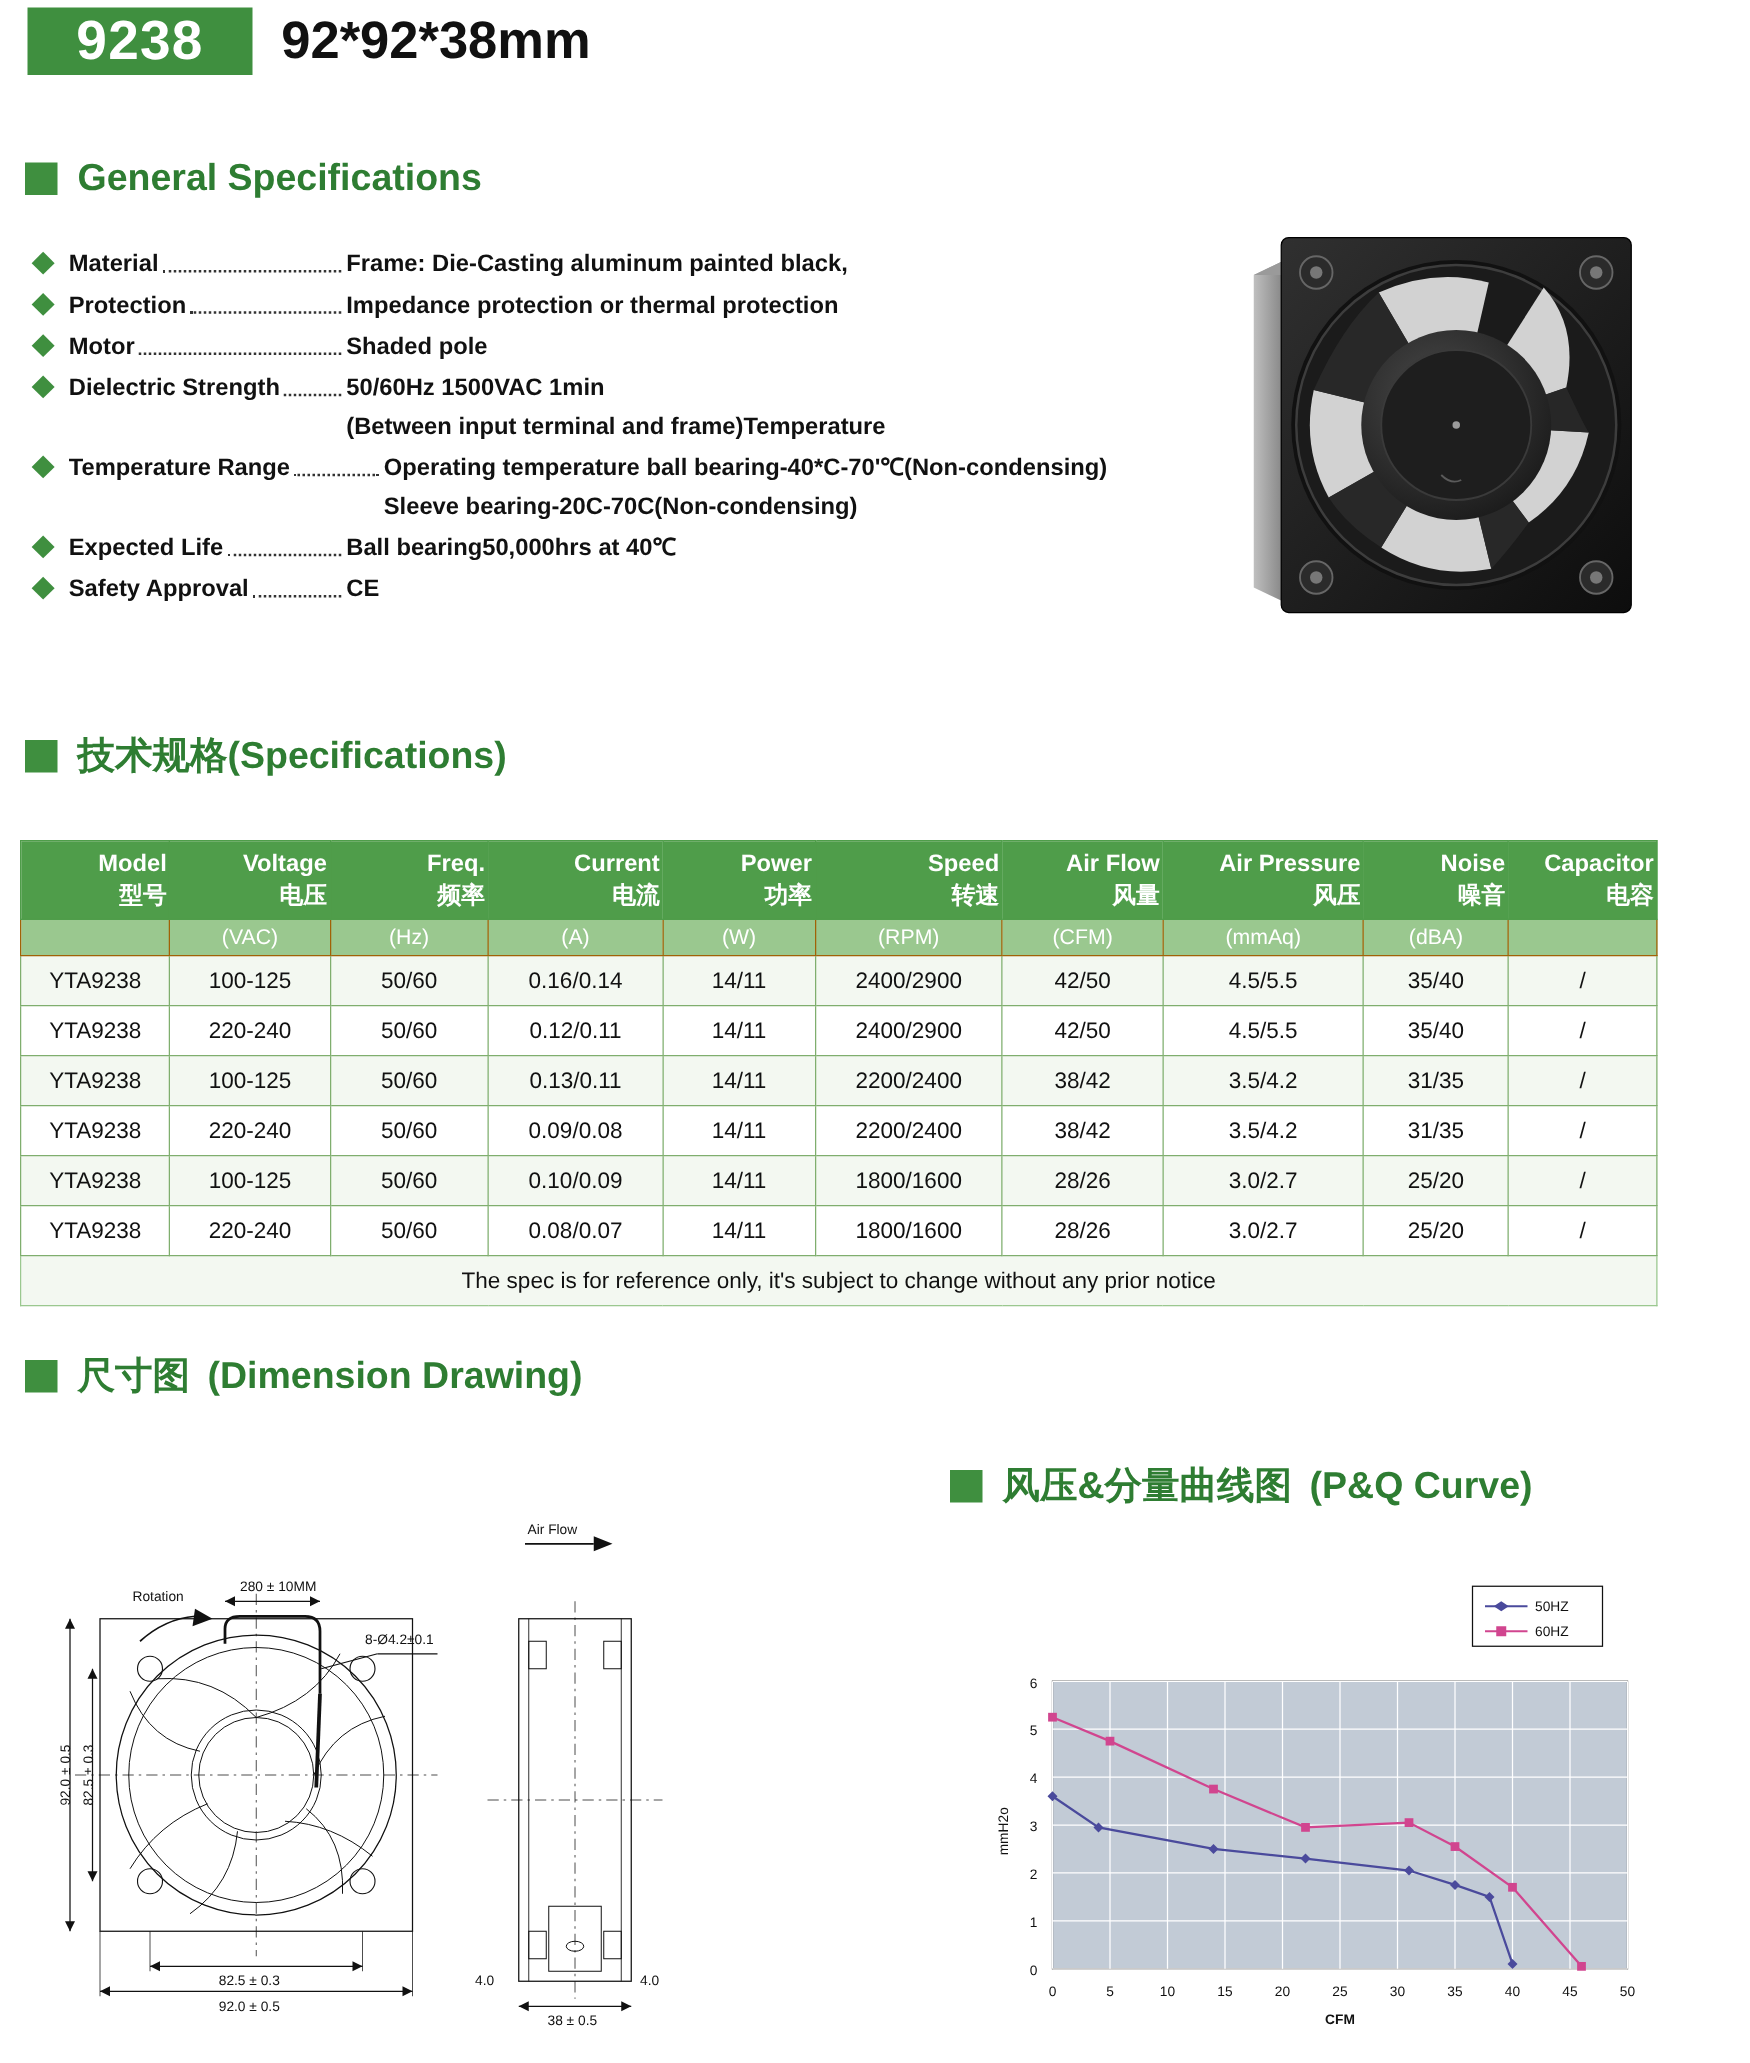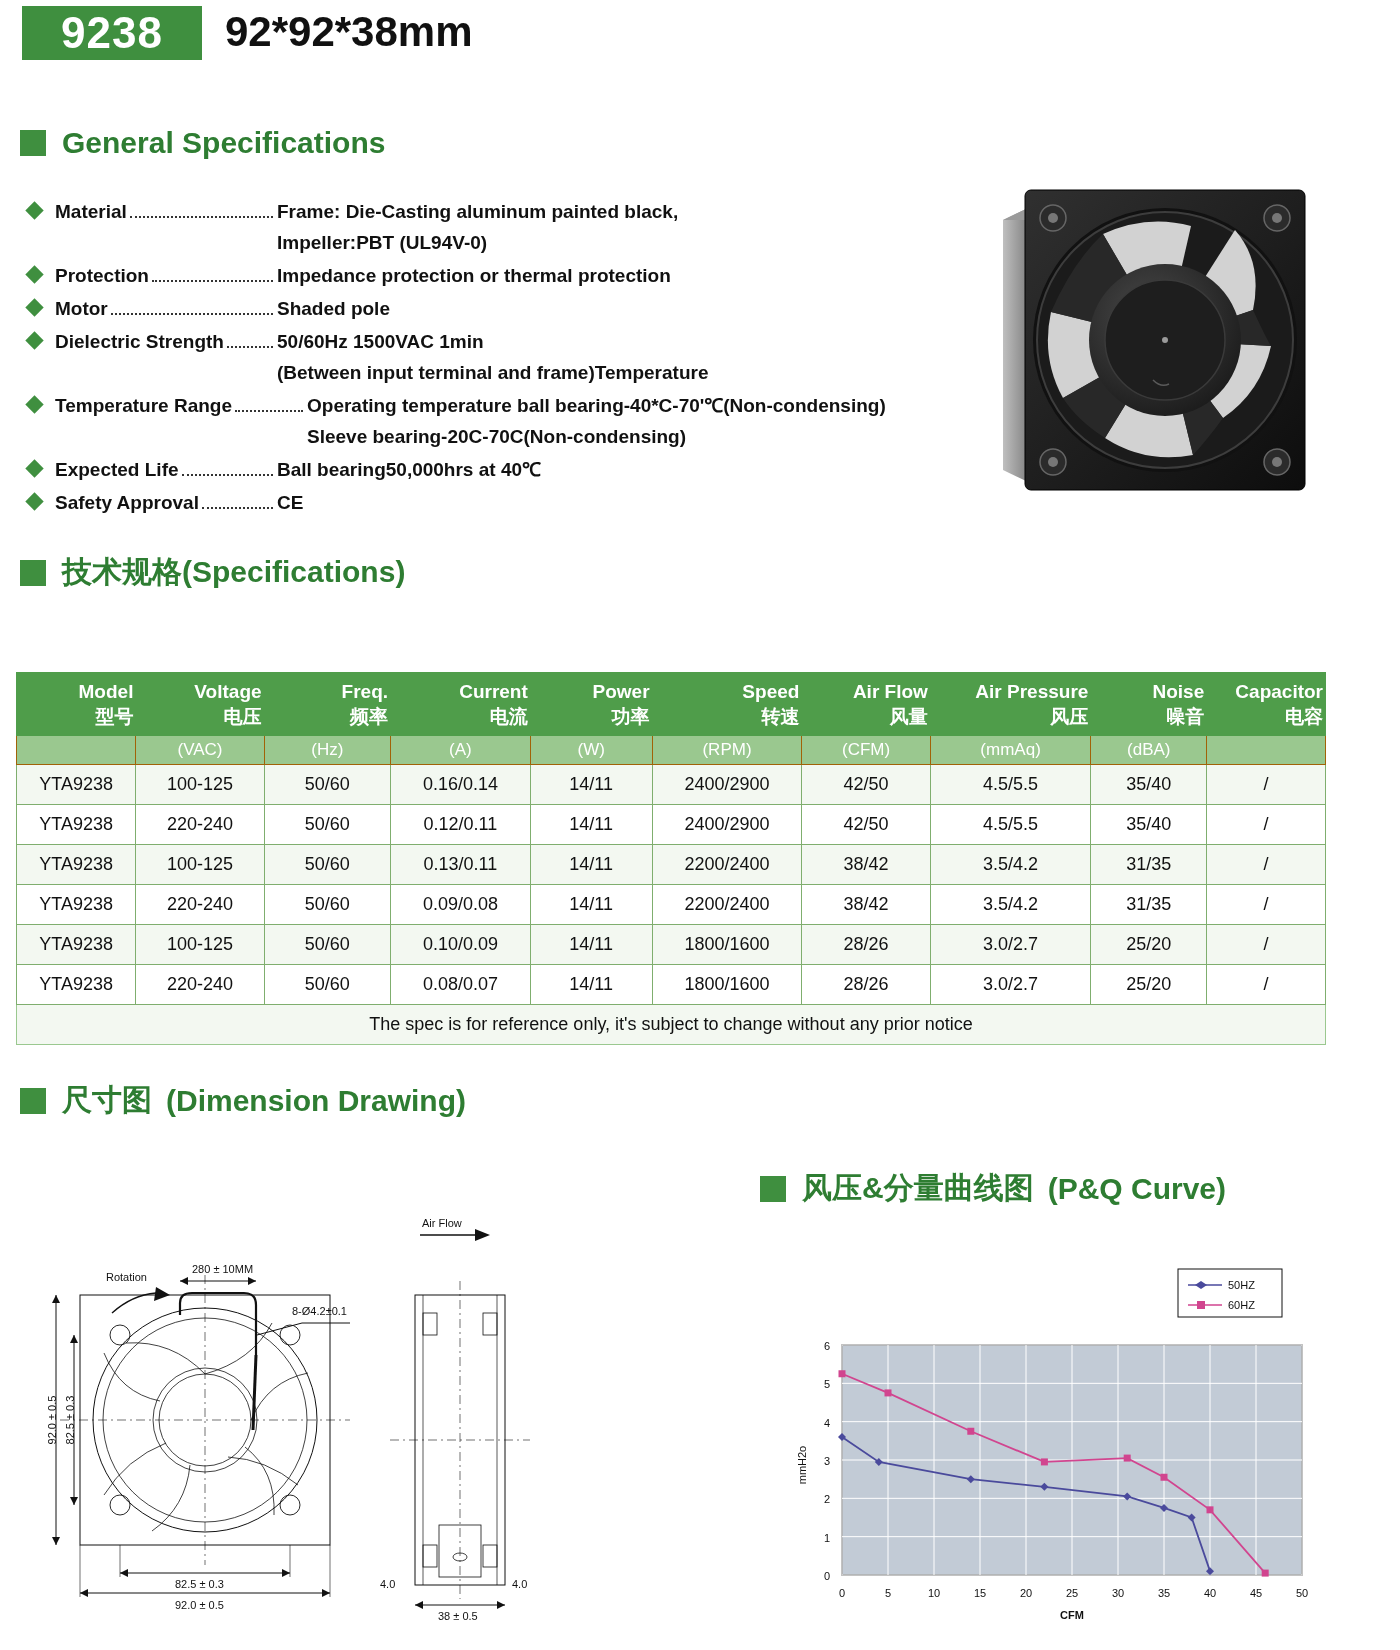--- a/index.html
+++ b/index.html
@@ -82,21 +82,20 @@
 <div class="spec-list">
 
   <div class="spec-row">
     <div class="diamond"></div>
     <div class="spec-label-wrap lw-220">
       <div class="spec-label">Material</div>
       <div class="dots"></div>
     </div>
     <div class="spec-val">
       <span>Frame: Die-Casting aluminum painted black,</span>
-      <span class="sub">Impeller:PBT (UL94V-0)</span>
     </div>
   </div>
 
   <div class="spec-row">
     <div class="diamond"></div>
     <div class="spec-label-wrap lw-220">
       <div class="spec-label">Protection</div>
       <div class="dots"></div>
     </div>
     <div class="spec-val">Impedance protection or thermal protection</div>
@@ -203,21 +202,21 @@
       <path d="M180 170 L66 142 Q88 92 118 64 Z"></path>
     </g>
 
     <circle cx="180" cy="170" r="76" fill="url(#hubGrad)"></circle>
     <circle cx="180" cy="170" r="60" fill="#1e1e1e" stroke="#3a3a3a" stroke-width="1.5"></circle>
     <circle cx="180" cy="170" r="3" fill="#9b9b9b"></circle>
     <path d="M168 210 q8 8 16 4" stroke="#5a5a5a" stroke-width="1.5" fill="none"></path>
   </svg>
 </div>
 
-<div class="sec-title" style="left:20px;top:552px;">
+<div class="sec-title" style="left:20px;top:584px;">
   <div class="sec-sq"></div>
   <div class="sec-txt">技术规格(Specifications)</div>
 </div>
 
 <table class="tbl">
   <thead>
     <tr>
       <th style="width:118px">
         <div>Model</div>
         <div>型号</div>

